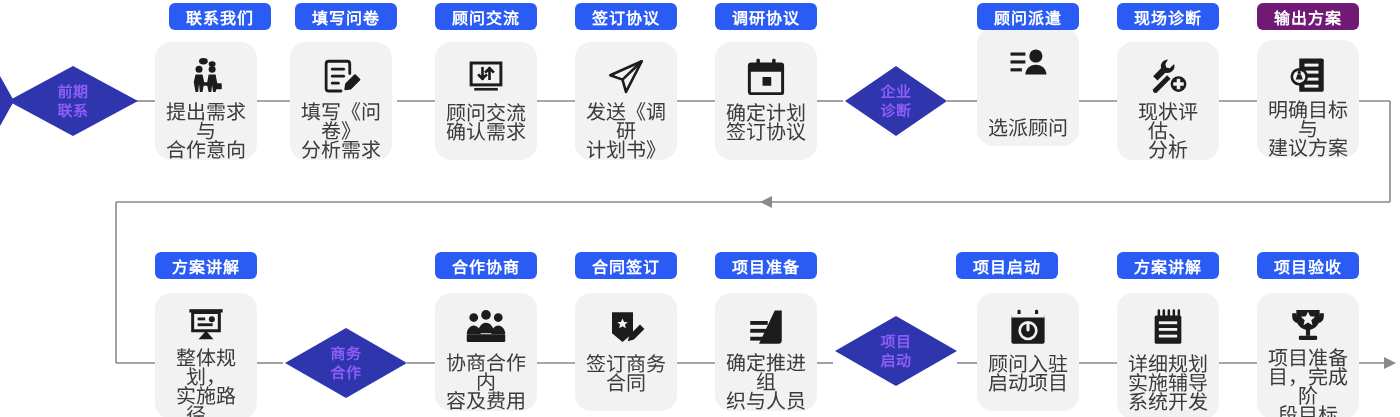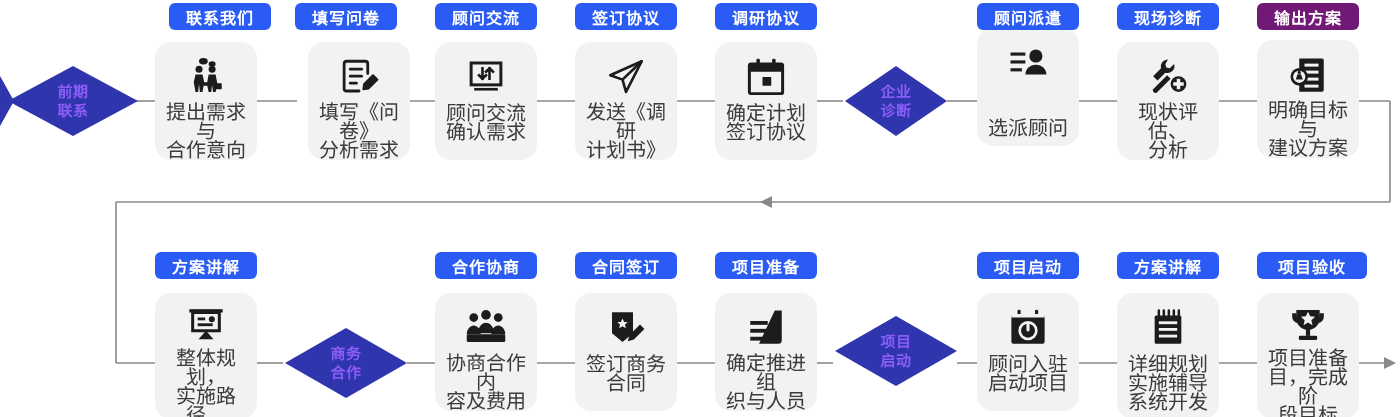--- a/index.html
+++ b/index.html
@@ -140,21 +140,21 @@
         <rect x="35" y="31" width="7" height="7" rx="1"></rect>
       </svg>
     </span>
     <span class="clabel">提出需求与
 合作意向</span>
   </div>
 
   <div class="badge" style="left:295px;top:3px;width:102px;background:#2a5cf5;">
     <span>填写问卷</span>
   </div>
-  <div class="card" style="left:308px;top:42px;width:102px;height:118px;">
+  <div class="card" style="left:290px;top:42px;width:102px;height:118px;">
     <span class="icon">
       <svg viewBox="0 0 48 48" width="42" height="42" fill="none" stroke="currentColor" stroke-width="3.2" stroke-linecap="round" stroke-linejoin="round">
         <path d="M34 20V9a3 3 0 0 0-3-3H10a3 3 0 0 0-3 3v28a3 3 0 0 0 3 3h14"></path>
         <line x1="14" y1="15" x2="27" y2="15"></line>
           <line x1="14" y1="23" x2="27" y2="23"></line>
           <line x1="14" y1="31" x2="21" y2="31"></line>
         <path d="M40 22 30 32l-1 6 6-1 10-10z" fill="currentColor" stroke-width="2.4"></path>
       </svg>
     </span>
     <span class="clabel">填写《问卷》
@@ -342,21 +342,21 @@
     <span class="clabel">确定推进组
 织与人员</span>
   </div>
 
   <div class="diamond" style="left:835px;top:316px;width:122px;height:70px;">
     <div class="dshape"></div>
     <div class="dlabel">项目
 启动</div>
   </div>
 
-  <div class="badge" style="left:977px;top:252px;width:102px;background:#2a5cf5;text-align:right;">
+  <div class="badge" style="left:956px;top:252px;width:102px;background:#2a5cf5;text-align:right;">
     <span>项目启动</span>
   </div>
   <div class="card" style="left:977px;top:293px;width:102px;height:118px;">
     <span class="icon">
       <svg viewBox="0 0 48 48" width="42" height="42" fill="currentColor">
         <rect x="12" y="3" width="3.6" height="8" rx="1.5"></rect>
           <rect x="32" y="3" width="3.6" height="8" rx="1.5"></rect>
         <rect x="5" y="8" width="38" height="34" rx="3"></rect>
         <rect x="5" y="8" width="38" height="4" fill="#f2f2f3"></rect>
         <circle cx="24" cy="27" r="11" fill="#f2f2f3"></circle>
@@ -380,21 +380,21 @@
         <rect x="13" y="16" width="22" height="3.4" fill="#f2f2f3"></rect>
         <rect x="13" y="24" width="22" height="3.4" fill="#f2f2f3"></rect>
         <rect x="13" y="32" width="22" height="3.4" fill="#f2f2f3"></rect>
       </svg>
     </span>
     <span class="clabel">详细规划
 实施辅导
 系统开发</span>
   </div>
 
-  <div class="badge" style="left:1257px;top:252px;width:110px;background:#2a5cf5;">
+  <div class="badge" style="left:1257px;top:252px;width:102px;background:#2a5cf5;">
     <span>项目验收</span>
   </div>
   <div class="card" style="left:1257px;top:293px;width:102px;height:126px;">
     <span class="icon">
       <svg viewBox="0 0 48 48" width="40" height="40" fill="currentColor">
         <path d="M10 6h28v10a14 14 0 0 1-28 0z"></path>
         <path d="M10 10H5v4a8 8 0 0 0 7 8"></path>
         <path d="M38 10h5v4a8 8 0 0 1-7 8"></path>
         <path d="M24 8l2.6 5.6 6 .6-4.6 4 1.4 6-5.4-3.3-5.4 3.3 1.4-6-4.6-4 6-.6z" fill="#f2f2f3"></path>
         <rect x="21.5" y="29" width="5" height="8"></rect>

